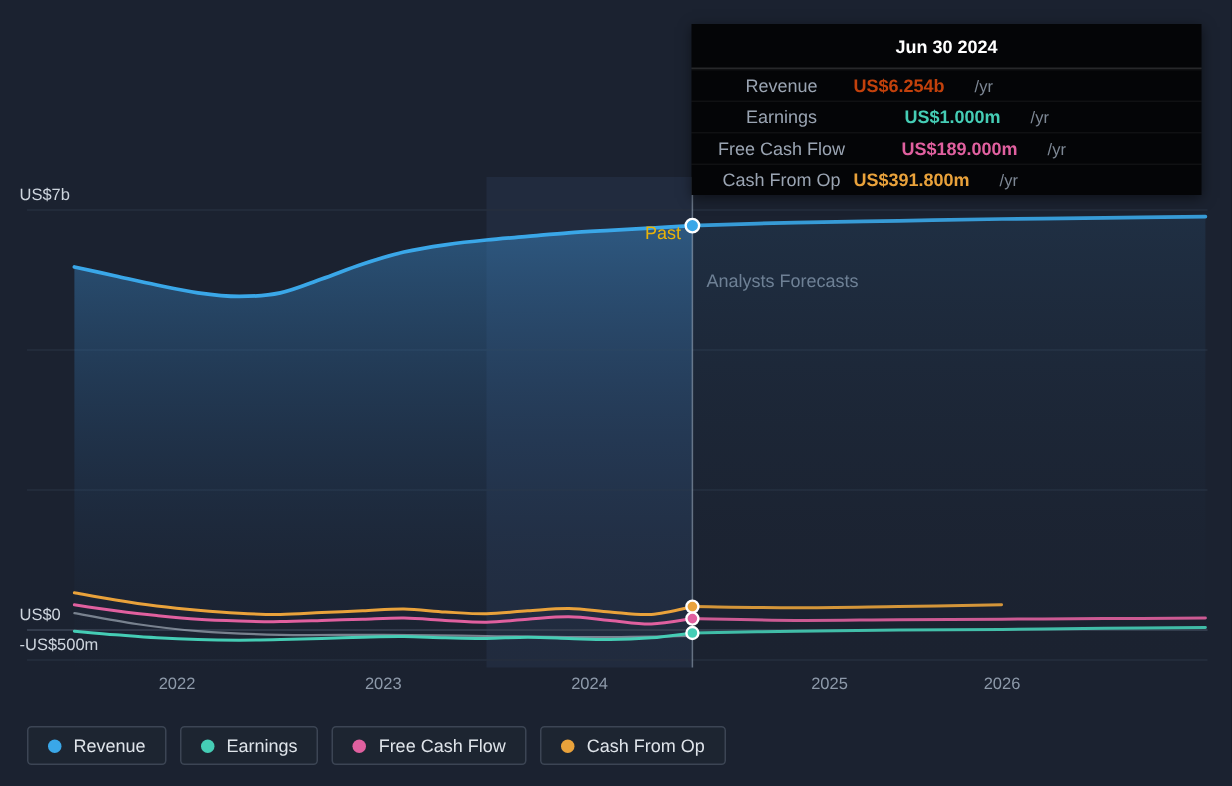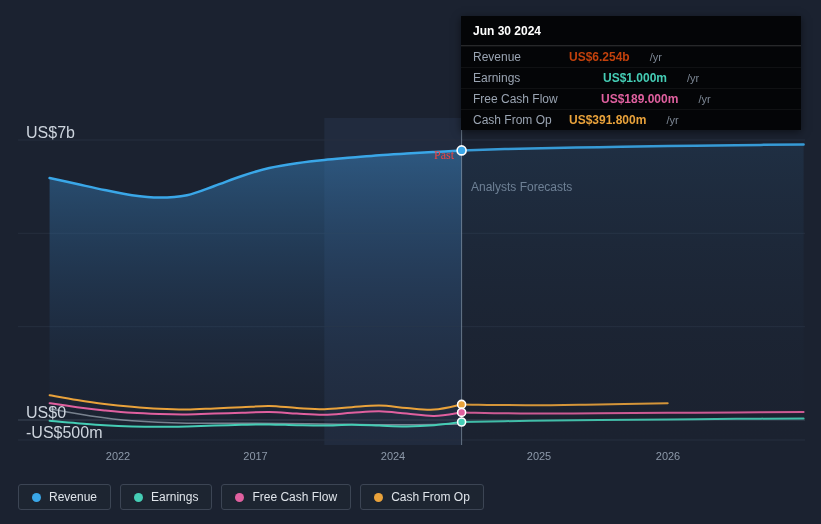--- a/index.html
+++ b/index.html
@@ -4,37 +4,37 @@
 <style>
   html,body{margin:0;padding:0;background:#161c26;}
   .stage{
     position:relative;width:821px;height:524px;overflow:hidden;
     background:#1b2230;
     font-family:"Liberation Sans","DejaVu Sans",sans-serif;
     -webkit-font-smoothing:antialiased;
   }
   #chart-svg{position:absolute;left:0;top:0;}
   .axis-y-label{
-    position:absolute;left:26px;font-size:16px;color:#cdd4dd;z-index:3;
+    position:absolute;left:13px;font-size:11px;color:#cdd4dd;z-index:3;
   }
   .axis-x-label{
     position:absolute;top:450px;transform:translateX(-50%);
     font-size:11px;color:#8d99a9;z-index:3;
   }
   .past-label{
     position:absolute;top:148px;right:calc(100% - 454px);
-    font-size:12px;color:#ef4444;z-index:4;font-family:Liberation Serif, serif;
+    font-size:12px;color:#eab308;z-index:4;
   }
   .forecast-label{
     position:absolute;top:148px;left:471px;
     font-size:12px;color:#6e8095;z-index:4;margin-top:32px;
   }
   .tooltip{
     position:absolute;left:461px;top:16px;width:340px;
-    background:#040507;z-index:5;box-shadow:0 2px 8px rgba(0,0,0,.5);
+    background:#040507;z-index:5;box-shadow:0 2px 8px rgba(0,0,0,.5);text-align:center;
   }
   .tt-header{
     padding:8px 12px 7px 12px;font-size:12px;font-weight:bold;color:#ffffff;
     border-bottom:1px solid rgba(255,255,255,.14);
   }
   .tt-row{
     display:flex;align-items:baseline;padding:3px 12px;font-size:12px;
     border-top:1px solid rgba(255,255,255,.05);
   }
   .tt-row:first-of-type{border-top:none;}
@@ -90,23 +90,23 @@
       <circle cx="461.6" cy="404.4" r="4" fill="#e9a23b" stroke="#ffffff" stroke-width="1.6"></circle>
       <circle cx="461.6" cy="412.4" r="4" fill="#e0609f" stroke="#ffffff" stroke-width="1.6"></circle>
       <circle cx="461.6" cy="422.0" r="4" fill="#45cdb5" stroke="#ffffff" stroke-width="1.6"></circle>
     </svg>
 
   <div class="axis-y-label" style="top:124px">US$7b</div>
   <div class="axis-y-label" style="top:404px">US$0</div>
   <div class="axis-y-label" style="top:424px">-US$500m</div>
 
   <div class="axis-x-label" style="left:118px">2022</div>
-  <div class="axis-x-label" style="left:255.5px">2017</div>
+  <div class="axis-x-label" style="left:255.5px">2023</div>
   <div class="axis-x-label" style="left:393px">2024</div>
-  <div class="axis-x-label" style="left:539px">2025</div>
+  <div class="axis-x-label" style="left:553px">2025</div>
   <div class="axis-x-label" style="left:668px">2026</div>
 
   <div class="past-label">Past</div>
   <div class="forecast-label">Analysts Forecasts</div>
 
   <div class="tooltip">
     <div class="tt-header">Jun 30 2024</div>
     <div class="tt-row">
       <span class="tt-label">Revenue</span>
       <span class="tt-value" style="color: #c2410c;">US$6.254b</span>

